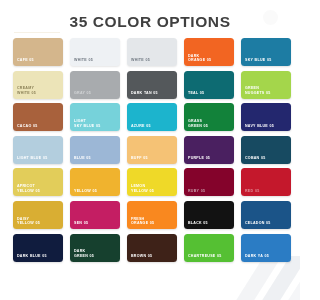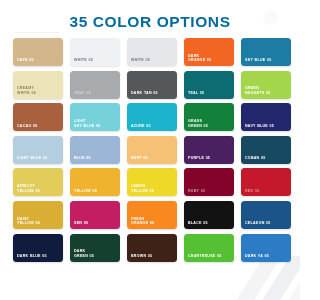--- a/index.html
+++ b/index.html
@@ -115,21 +115,21 @@
 
   <div class="deco-line"></div>
   <div class="deco-dot"></div>
 
   <svg class="deco-chevrons" viewBox="0 0 120 110" aria-hidden="true">
     <polygon points="44,110 78,56 96,56 62,110" fill="#f2f3f5"></polygon>
     <polygon points="70,110 104,56 122,56 88,110" fill="#eceef1"></polygon>
     <polygon points="96,110 130,56 148,56 114,110" fill="#f4f5f7"></polygon>
   </svg>
 
-  <div class="title" style="color: #0369a1;">35 COLOR OPTIONS</div>
+  <div class="title" style="color: #404040;">35 COLOR OPTIONS</div>
 
   <div class="grid" id="swatch-grid">
       <div class="swatch" style="background: rgb(212, 182, 140);">
         <div class="swatch-label" style="color: rgb(255, 255, 255);">
           <span class="ln">CAFE 05</span>
         </div>
       </div>
       <div class="swatch bordered" style="background: rgb(238, 241, 244);">
         <div class="swatch-label" style="color: rgb(111, 119, 128);">
           <span class="ln">WHITE 05</span>

